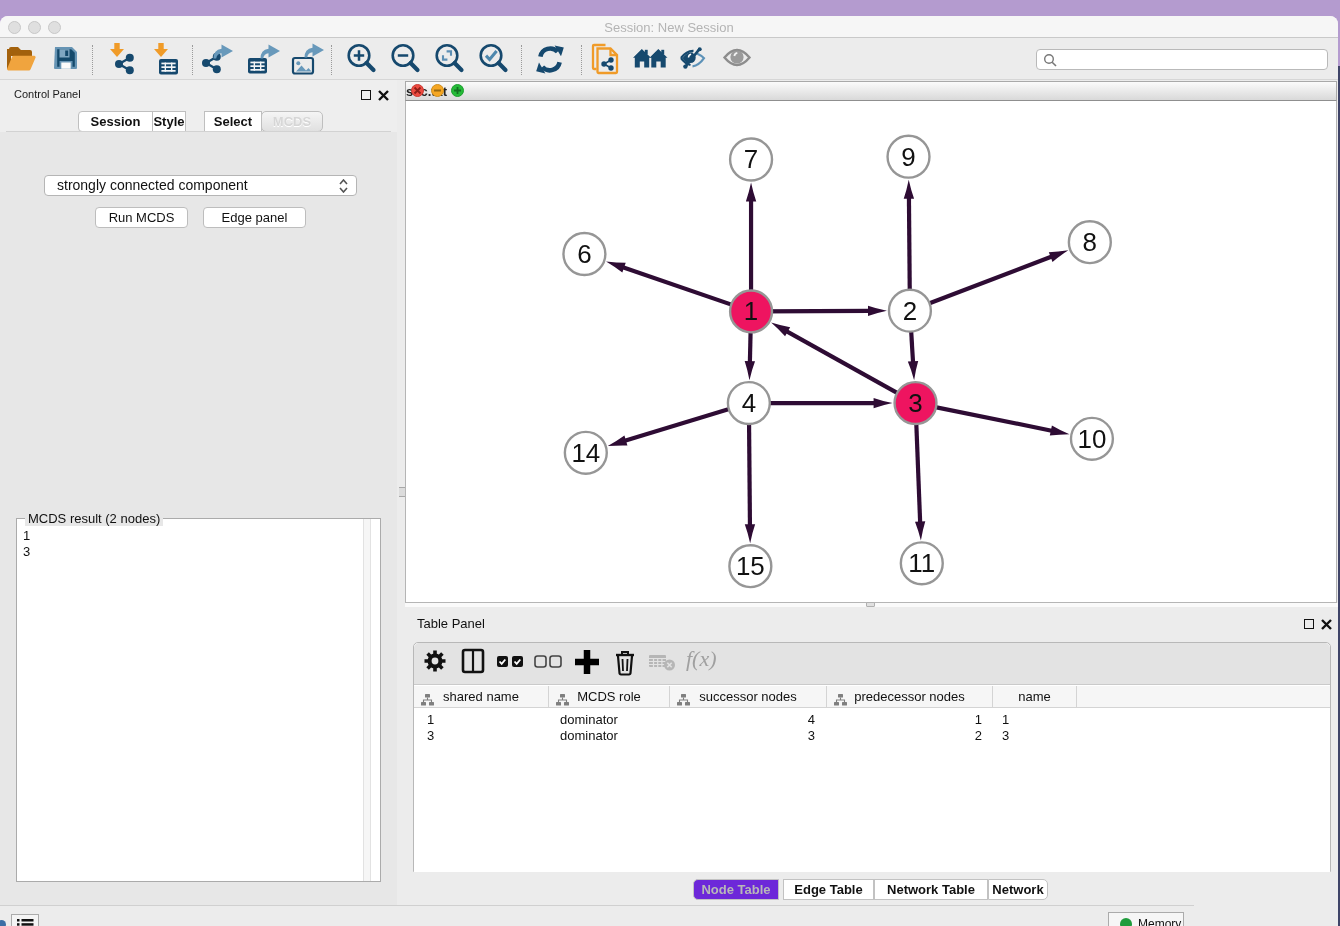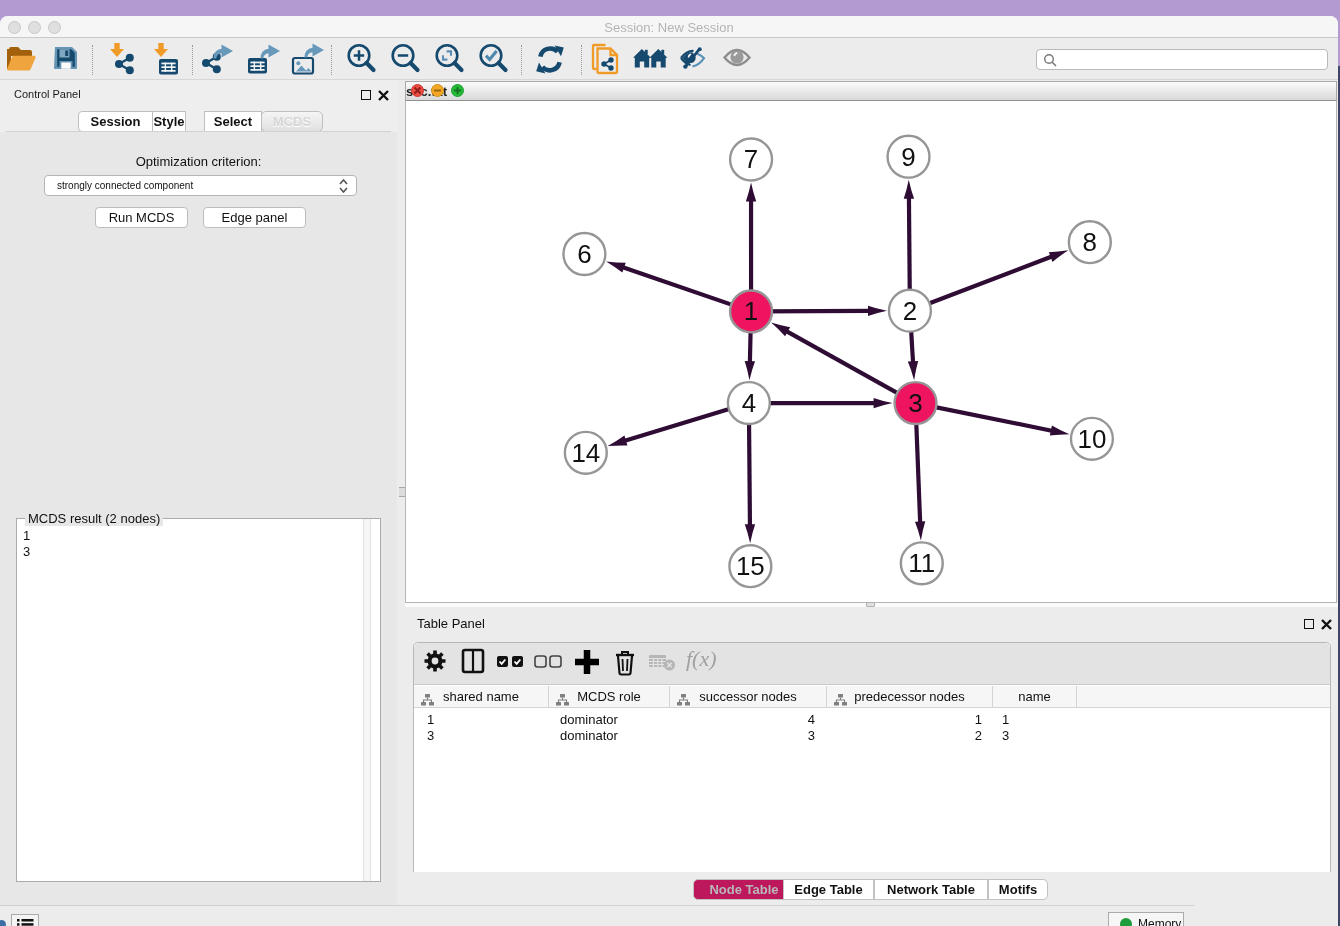--- a/index.html
+++ b/index.html
@@ -11,21 +11,21 @@
 .tbi{position:absolute;top:3px}
 .vsep{position:absolute;top:6px;height:30px;width:0;border-left:1px dotted #9a9a9a}
 #search{position:absolute;left:1036px;top:10px;width:292px;height:21px;background:#fff;border:1px solid #b9b9b9;border-radius:4px}
 
 #cp{position:absolute;left:0;top:64px;width:397px;height:826px;background:#eeeeee}
 #cphead{position:absolute;left:14px;top:8px;font-size:11px;color:#1a1a1a}
 .sqbtn{position:absolute;top:10px;width:10px;height:10px;border:1.5px solid #111}
 .tab{position:absolute;top:31px;height:21px;background:#fff;border:1px solid #bfbfbf;text-align:center;line-height:20px;font-size:13px;font-weight:bold}
 #cpline{position:absolute;left:6px;top:51px;width:385px;height:0;border-top:1px solid #d2d2d2}
 #optlabel{position:absolute;left:0;top:74px;width:397px;text-align:center;font-size:13px}
-#combo{position:absolute;left:44px;top:95px;width:313px;height:21px;background:#fff;border:1px solid #b5b5b5;border-radius:4px;line-height:19px;padding-left:12px;font-size:10px}
+#combo{position:absolute;left:44px;top:95px;width:313px;height:21px;background:#fff;border:1px solid #b5b5b5;border-radius:4px;line-height:19px;padding-left:12px;font-size:14px}
 .btn{position:absolute;top:127px;height:21px;background:#fff;border:1px solid #bdbdbd;border-radius:4px;text-align:center;line-height:19px;font-size:13px}
 #mcdsbox{position:absolute;left:16px;top:438px;width:365px;height:364px;background:#fff;border:1px solid #ababab}
 #mcdslegend{position:absolute;left:8px;top:-8px;background:#e7e7e7;padding:0 3px;font-size:13px}
 #mcdstext{position:absolute;left:6px;top:9px;font-size:13px;line-height:16px}
 #mcdssb{position:absolute;right:9px;top:0px;width:8px;height:362px;background:#f6f6f6;border-left:1px solid #e2e2e2;border-right:1px solid #e2e2e2}
 
 #nw{position:absolute;left:405px;top:64px;width:932px;height:528px}
 #nwtitle{position:absolute;left:0;top:1px;width:100%;height:20px;background:linear-gradient(#fbfbfb,#d9d9d9);border:1px solid #a9a9a9;border-bottom:1px solid #8f8f8f;text-align:left;font-weight:bold;font-size:13px;line-height:20px;color:#222}
 .mtl{position:absolute;top:2px;width:13px;height:13px;border-radius:50%}
 #canvas{position:absolute;left:0;top:21px;width:932px;height:502px;background:#fff;border-left:1px solid #b5b5b5;border-right:1px solid #b5b5b5;border-bottom:1px solid #b5b5b5}
@@ -230,21 +230,20 @@
     <div class="sqbtn" style="left:361px"></div>
     <svg style="position:absolute;left:377px;top:9px" width="13" height="13" viewBox="0 0 13 13">
         <path d="M2,2 L11,11 M11,2 L2,11" stroke="#111" stroke-width="2.4"></path>
       </svg>
     <div class="tab" style="left:78px;width:75px;border-radius:4px 0 0 4px">Session</div>
     <div class="tab" style="left:152px;width:34px">Style</div>
     <div class="tab" style="left:204px;width:58px">Select</div>
     <div class="tab" style="left:261px;width:62px;background:linear-gradient(#f5f5f5,#e0e0e0);color:#d6d6d6;border-radius:5px;text-shadow:0 1px 0 #fff">MCDS</div>
     <div id="cpline"></div>
       <div style="position:absolute;left:0;top:52px;width:397px;height:774px;background:#e7e7e7"></div>
-    <div id="optlabel">Optimization criterion:</div>
     <div id="combo">strongly connected component
       <svg style="position:absolute;right:8px;top:3px" width="9" height="14" viewBox="0 0 9 14">
           <path d="M1,5 L4.5,1 L8,5" fill="none" stroke="#555" stroke-width="1.6"></path>
           <path d="M1,9 L4.5,13 L8,9" fill="none" stroke="#555" stroke-width="1.6"></path>
         </svg>
     </div>
     <div class="btn" style="left:95px;width:93px">Run MCDS</div>
     <div class="btn" style="left:203px;width:103px">Edge panel</div>
     <div id="mcdsbox">
       <div id="mcdslegend">MCDS result (2 nodes)</div>
@@ -424,24 +423,24 @@
           <div class="cell" style="left:256px;top:3px;width:145px;text-align:right">4</div>
           <div class="cell" style="left:413px;top:3px;width:155px;text-align:right">1</div>
           <div class="cell" style="left:588px;top:3px;width:60px;text-align:left">1</div>
           <div class="cell" style="left:13px;top:19px;width:60px;text-align:left">3</div>
           <div class="cell" style="left:146px;top:19px;width:100px;text-align:left">dominator</div>
           <div class="cell" style="left:256px;top:19px;width:145px;text-align:right">3</div>
           <div class="cell" style="left:413px;top:19px;width:155px;text-align:right">2</div>
           <div class="cell" style="left:588px;top:19px;width:60px;text-align:left">3</div>
         </div>
     </div>
-    <div class="btab" style="left:288px;width:102px;background:#be185d;color:#b8b8b8;border-radius:5px 0 0 5px">Node Table</div>
+    <div class="btab" style="left:288px;width:86px;background:#6d28d9;color:#b8b8b8;border-radius:5px 0 0 5px">Node Table</div>
       <div class="btab" style="left:378px;width:91px;">Edge Table</div>
       <div class="btab" style="left:469px;width:114px;">Network Table</div>
-      <div class="btab" style="left:583px;width:60px;border-radius:0 5px 5px 0">Motifs</div>
+      <div class="btab" style="left:583px;width:60px;border-radius:0 5px 5px 0">Network</div>
   </div>
   <div id="status">
     <div id="listbtn">
       <svg style="position:absolute;left:5px;top:3px" width="17" height="13" viewBox="0 0 17 13">
           <g fill="#111">
             <rect x="0" y="1" width="2.5" height="2.5"></rect>
             <rect x="4.5" y="1" width="12" height="2.5"></rect>
             <rect x="0" y="5.2" width="2.5" height="2.5"></rect>
             <rect x="4.5" y="5.2" width="12" height="2.5"></rect>
             <rect x="0" y="9.4" width="2.5" height="2.5"></rect>

